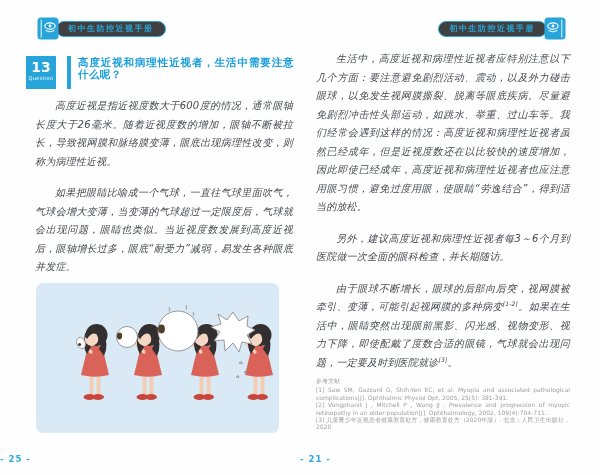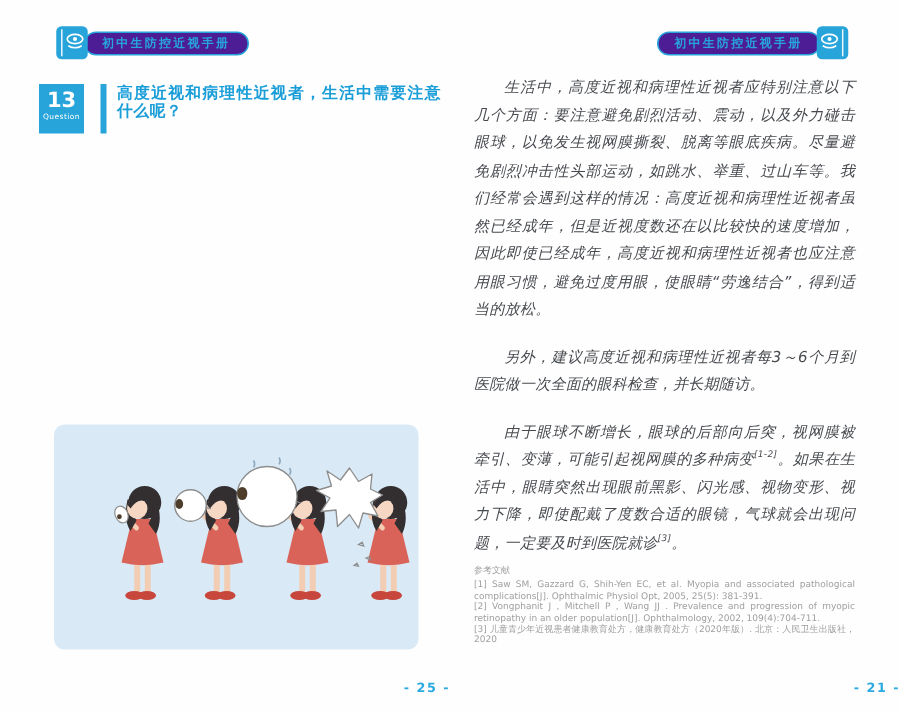--- a/index.html
+++ b/index.html
@@ -14,21 +14,21 @@
 
   
   .badge{position:absolute;top:17px;display:flex;align-items:center;}
   .badge-l{left:37px;}
   .badge-r{right:34px;flex-direction:row-reverse;}
   .book-icon{position:relative;z-index:2;display:block;line-height:0;}
   .pill{
     border:1.5px solid #27a4da;border-radius:9px;
     height:12px;line-height:12px;padding:1px 11px;
     font-size:8px;font-weight:bold;color:#27a4da;letter-spacing:1.5px;
-    white-space:nowrap;background:#4c1d95;z-index:1;
+    white-space:nowrap;background:#404040;z-index:1;
   }
   .badge-l .pill{margin-left:-3px;}
   .badge-r .pill{margin-right:-3px;}
 
   
   .question{position:absolute;left:26px;top:56px;display:flex;align-items:flex-start;}
   .q-box{width:30px;height:33px;background:#27a4da;color:#fff;text-align:center;flex:none;}
   .q-num{font-size:14px;font-weight:bold;line-height:15px;margin-top:4px;}
   .q-word{font-size:5px;line-height:7px;letter-spacing:0.3px;}
   .q-bar{width:4px;height:33px;background:#27a4da;margin-left:11px;flex:none;}
@@ -57,21 +57,21 @@
   
   .refs{
     position:absolute;left:16px;top:377px;width:254px;
     color:#9f9f9f;font-size:6px;line-height:7.4px;text-align:justify;
   }
   .refs-heading{margin-bottom:2px;}
   .refs-item{margin:0;}
 
   
   .page-num{
-    position:absolute;bottom:11px;left:0;width:100%;text-align:right;
+    position:absolute;bottom:11px;left:0;width:100%;text-align:left;
     color:#2baae2;font-size:8.5px;font-weight:bold;letter-spacing:1px;
   }
 </style>
 </head>
 <body>
 
 <div class="spread">
 
   <section class="page page-left">
 
@@ -90,20 +90,24 @@
 
     <div class="question">
       <div class="q-box">
         <div class="q-num">13</div>
         <div class="q-word">Question</div>
       </div>
       <div class="q-bar"></div>
       <h1 class="q-title">高度近视和病理性近视者，生活中需要注意什么呢？</h1>
     </div>
 
+    <div class="text-col">
+      <p>高度近视是指近视度数大于600度的情况，通常眼轴长度大于26毫米。随着近视度数的增加，眼轴不断被拉长，导致视网膜和脉络膜变薄，眼底出现病理性改变，则称为病理性近视。</p>
+      <p>如果把眼睛比喻成一个气球，一直往气球里面吹气，气球会增大变薄，当变薄的气球超过一定限度后，气球就会出现问题，眼睛也类似。当近视度数发展到高度近视后，眼轴增长过多，眼底“耐受力”减弱，易发生各种眼底并发症。</p>
+    </div>
 
     <div class="illus">
       <svg width="243" height="150" viewBox="0 0 243 150">
         <defs>
           <g id="girl">
 
             <rect x="-5.5" y="-26" width="4" height="24" rx="2" fill="#f2cdb4"></rect>
             <rect x="1.5" y="-26" width="4" height="24" rx="2" fill="#f2cdb4"></rect>
 
             <ellipse cx="-5.5" cy="-2" rx="6" ry="3" fill="#c8473c"></ellipse>

